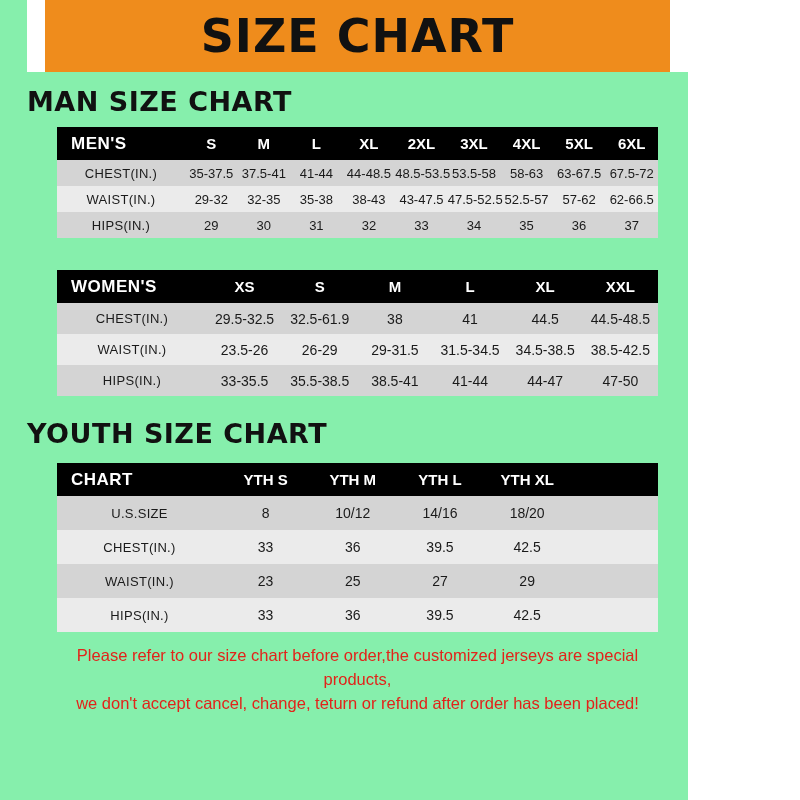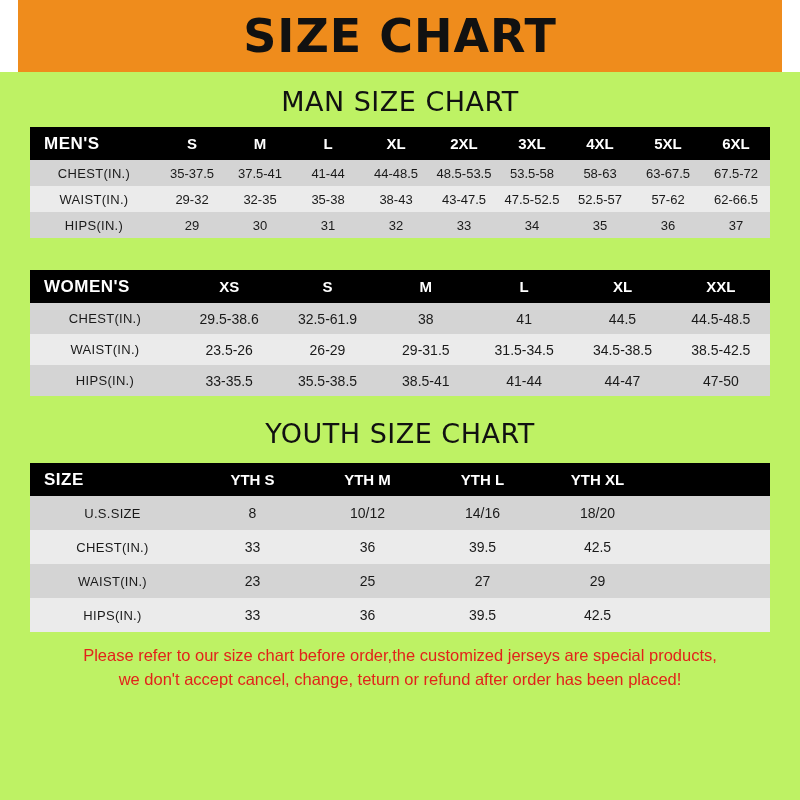--- a/index.html
+++ b/index.html
@@ -8,24 +8,25 @@
   }
   body {
     width: 800px;
     height: 800px;
     background: #ffffff;
     font-family: "Liberation Sans", sans-serif;
     overflow: hidden;
   }
   .page {
     position: relative;
-    width: 800px;
+    width: 688px;
     height: 800px;
-    background: #bef264;
+    background: #86efac;
     box-sizing: border-box;
+    padding-left: 27px;
   }
   
   .banner {
     position: relative;
     height: 72px;
     background: #ef8c1c;
     display: flex;
     align-items: center;
     justify-content: center;
   }
@@ -46,23 +47,23 @@
     letter-spacing: 1px;
     color: #111111;
     position: relative;
     z-index: 2;
   }
 
   .section {
     width: 100%;
   }
   .section-title {
-    text-align: center;
+    text-align: left;
     font-family: "DejaVu Sans", sans-serif;
-    font-weight: normal;
+    font-weight: bold;
     font-size: 27px;
     color: #111111;
     letter-spacing: 0.5px;
   }
   .chart-wrap {
     padding: 0 30px;
     box-sizing: border-box;
   }
   table.size-table {
     width: 100%;
@@ -243,21 +244,21 @@
             <th>S</th>
             <th>M</th>
             <th>L</th>
             <th>XL</th>
             <th>XXL</th>
           </tr>
         </thead>
         <tbody>
           <tr class="row-dark">
             <td class="rowhead">CHEST(IN.)</td>
-            <td>29.5-38.6</td>
+            <td>29.5-32.5</td>
             <td>32.5-61.9</td>
             <td>38</td>
             <td>41</td>
             <td>44.5</td>
             <td>44.5-48.5</td>
           </tr>
           <tr class="row-light">
             <td class="rowhead">WAIST(IN.)</td>
             <td>23.5-26</td>
             <td>26-29</td>
@@ -290,21 +291,21 @@
         <colgroup>
           <col class="c0">
             <col>
             <col>
             <col>
             <col>
             <col>
         </colgroup>
         <thead>
           <tr>
-            <th class="corner">SIZE</th>
+            <th class="corner">CHART</th>
             <th>YTH S</th>
             <th>YTH M</th>
             <th>YTH L</th>
             <th>YTH XL</th>
             <th></th>
           </tr>
         </thead>
         <tbody>
           <tr class="row-dark">
             <td class="rowhead">U.S.SIZE</td>

